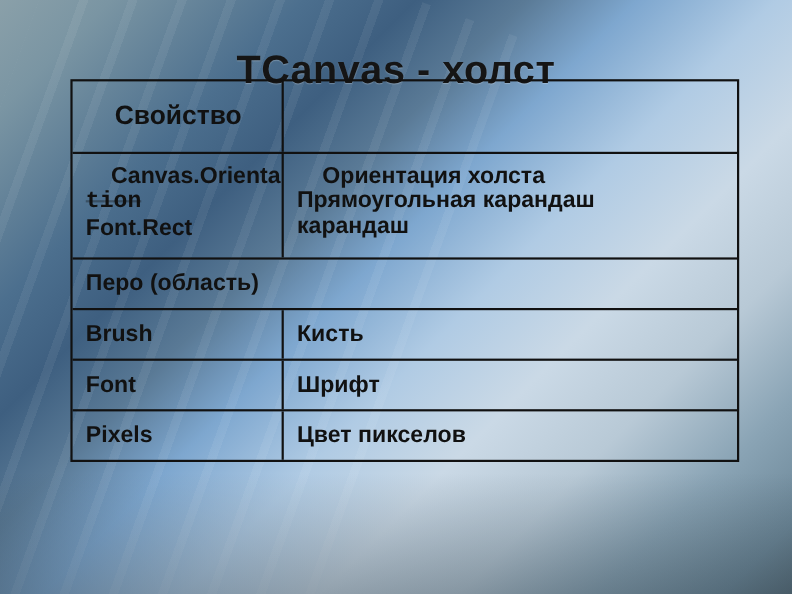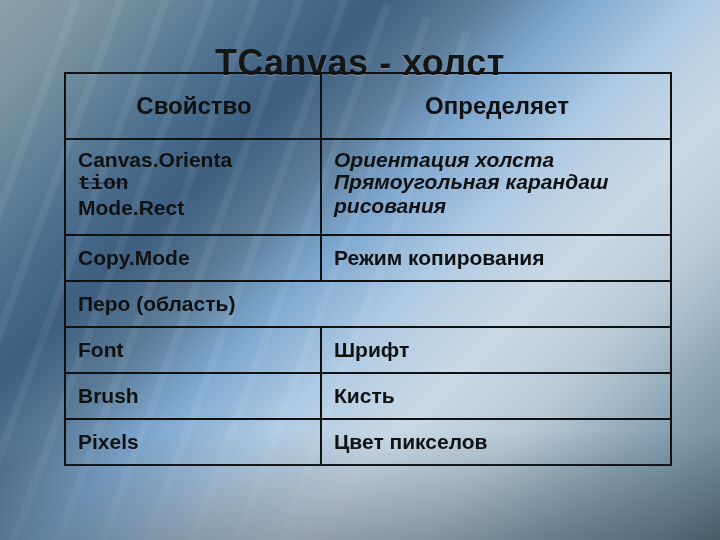--- a/index.html
+++ b/index.html
@@ -94,21 +94,21 @@
     box-sizing: border-box;
     padding: 10px 10px 10px 12px;
     font-size: 21px;
     font-weight: 700;
     color: #111;
     display: flex;
     align-items: center;
     min-height: 44px;
   }
   .col-prop {
-    width: 256px;
+    width: 192px;
     border-right: 2px solid #111;
     flex: none;
   }
   .col-def {
     flex: 1 1 auto;
   }
   .hdr .cell {
     text-align: center;
     justify-content: center;
     font-size: 24px;
@@ -121,77 +121,72 @@
   }
   .row.merged .col-prop {
     position: relative;
     padding-bottom: 6px;
     line-height: 1.15;
     display: block;
   }
   .row.merged .col-def {
     display: block;
     line-height: 1.15;
-    font-style: italic;
   }
   .strike {
     text-decoration: line-through;
     text-decoration-thickness: 2px;
     text-decoration-color: rgba(17,17,17,0.35);
     font-family: Liberation Mono, monospace;
   }
   .squish {
     line-height: 0.95;
     display: block;
+    margin-left: 23px;
   }
 </style>
 </head>
 <body>
 
 <div class="slide">
 
   <div class="title">TCanvas - холст</div>
 
   <div class="table">
 
     <div class="row hdr">
       <div class="cell col-prop">Свойство</div>
-      <div class="cell col-def">Определяет</div>
     </div>
 
     <div class="row merged" style="min-height:96px;">
       <div class="cell col-prop">
         <span class="squish">Canvas.Orienta</span>
         <span class="strike">tion</span><br>
-        <span>Mode.Rect</span>
+        <span>Font.Rect</span>
       </div>
       <div class="cell col-def">
         <span class="squish">Ориентация холста</span>
         <span>Прямоугольная карандаш</span><br>
-        <span>рисования</span>
+        <span>карандаш</span>
       </div>
     </div>
 
-    <div class="row">
-      <div class="cell col-prop">Copy.Mode</div>
-      <div class="cell col-def">Режим копирования</div>
-    </div>
 
     <div class="row">
       <div class="cell col-def">Перо (область)</div>
     </div>
 
     <div class="row">
-      <div class="cell col-prop">Font</div>
-      <div class="cell col-def">Шрифт</div>
+      <div class="cell col-prop">Brush</div>
+      <div class="cell col-def">Кисть</div>
     </div>
 
     <div class="row">
-      <div class="cell col-prop">Brush</div>
-      <div class="cell col-def">Кисть</div>
+      <div class="cell col-prop">Font</div>
+      <div class="cell col-def">Шрифт</div>
     </div>
 
     <div class="row">
       <div class="cell col-prop">Pixels</div>
       <div class="cell col-def">Цвет пикселов</div>
     </div>
 
   </div>
 </div>
 

